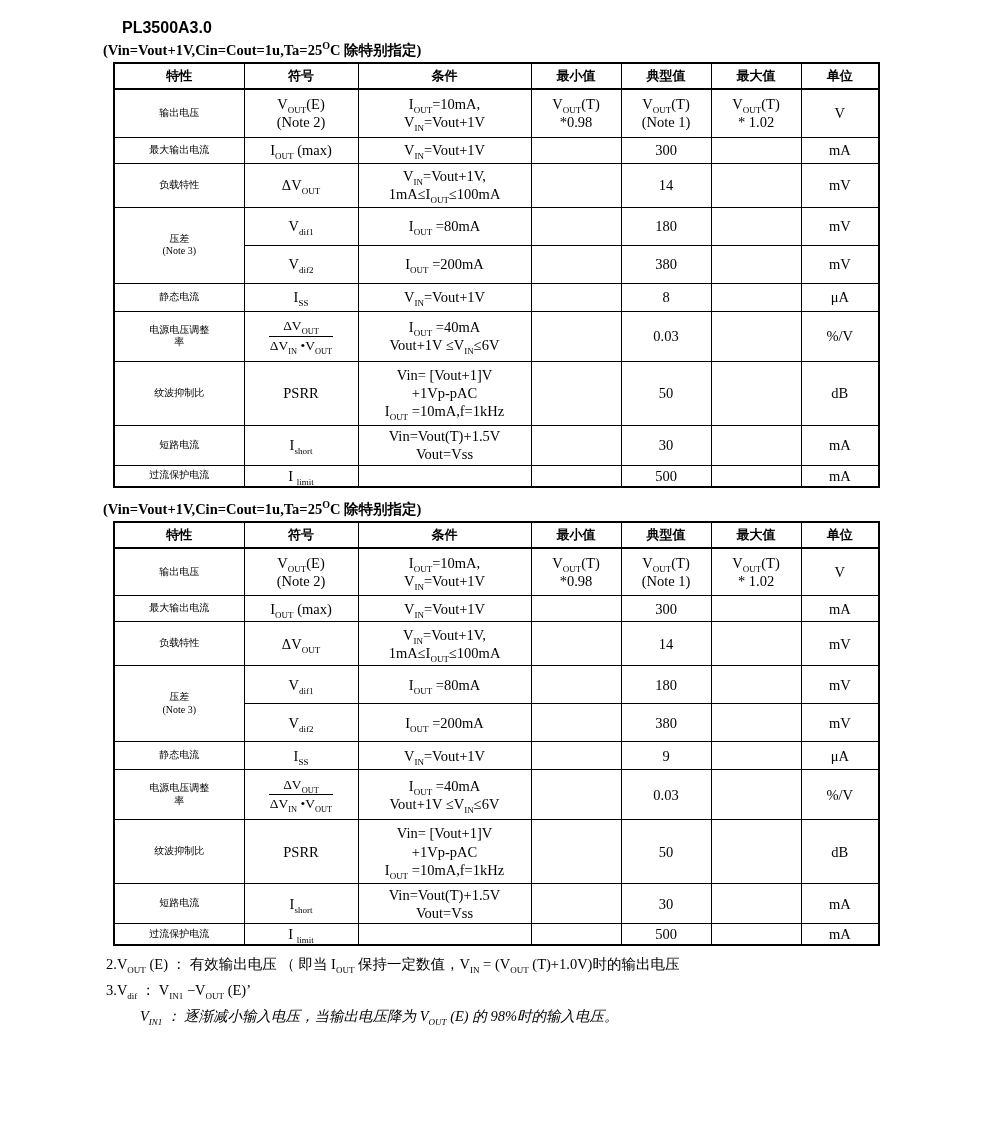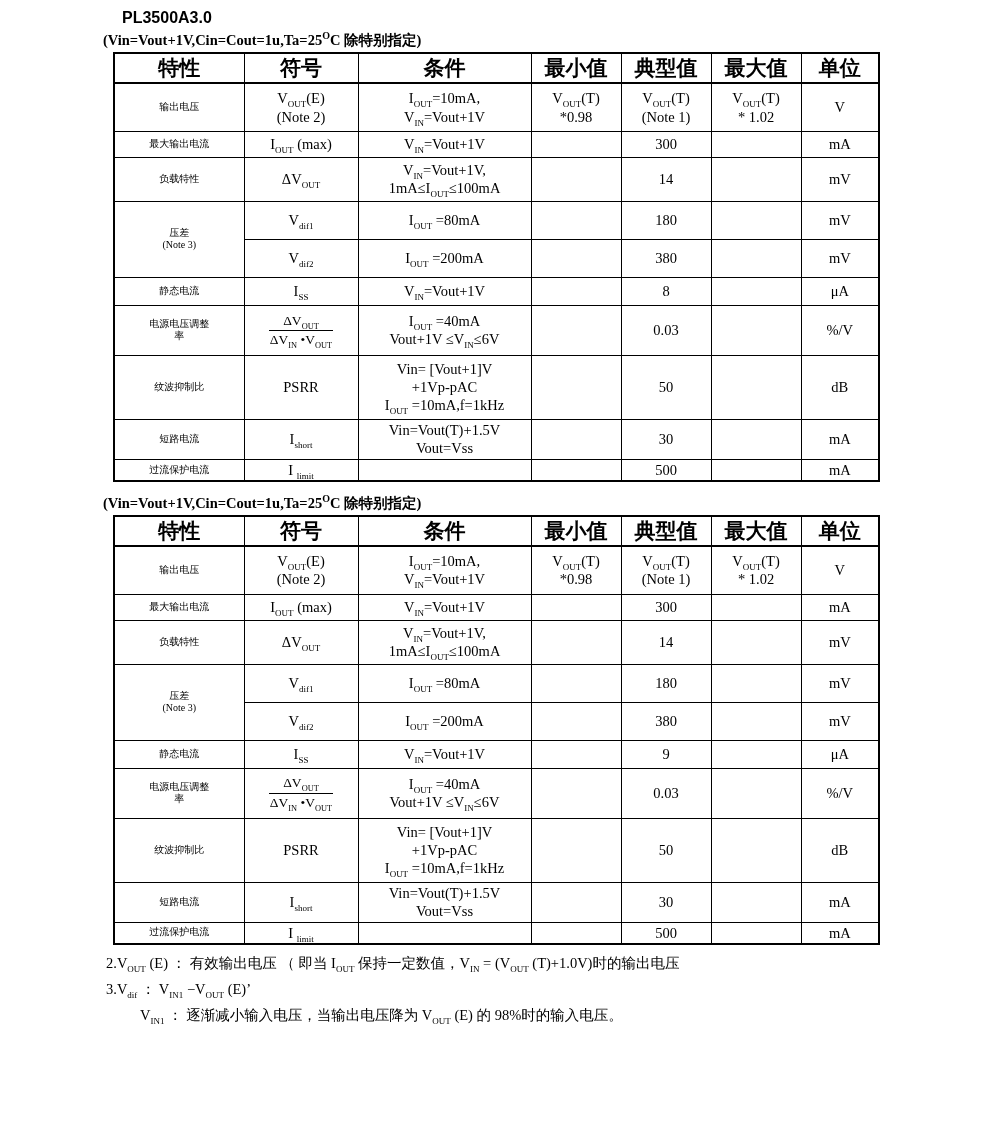--- a/index.html
+++ b/index.html
@@ -1,44 +1,44 @@
 <!DOCTYPE html>
 <html><head>
 <meta charset="utf-8">
 <style>
   html,body{margin:0;padding:0;background:#fff;color:#000;}
   body{width:991px;height:1123px;font-family:"Liberation Serif","DejaVu Serif",serif;
        -webkit-font-smoothing:antialiased;}
   .page{position:relative;width:991px;height:1123px;overflow:hidden;}
   .block{margin-left:113px;width:765px;}
-  .block.first{padding-top:8px;}
+  .block.first{padding-top:18px;}
   .block.second{margin-top:9px;}
   .tbl-title{margin-left:9px;font-family:"Liberation Sans","DejaVu Sans",sans-serif;
              font-weight:bold;font-size:16px;line-height:20px;}
   .tbl-sub{margin-left:-10px;font-weight:bold;font-size:14.5px;line-height:24px;}
   .tbl-sub sup{font-size:10px;font-weight:bold;}
   table.spec{border-collapse:collapse;width:765px;table-layout:fixed;
              border:2px solid #000;text-align:center;font-size:14.5px;}
   table.spec th,table.spec td{border:1px solid #000;padding:1px 3px;line-height:1.25;
              vertical-align:middle;overflow:hidden;}
-  table.spec th{font-size:21px;font-weight:bold;border-bottom:2px solid #000;}
+  table.spec th{font-size:13px;font-weight:bold;border-bottom:2px solid #000;}
   td.c-feat{font-size:10px;}
   sub{font-size:0.62em;line-height:0;}
   sup{font-size:0.62em;line-height:0;}
   .hrow{height:26px;}
   .r0{height:48px}.r1{height:26px}.r2{height:44px}.r3{height:38px}.r4{height:38px}
   .r5{height:28px}.r6{height:50px}.r7{height:64px}.r8{height:40px}.r9{height:16px}
   .frac{display:inline-block;vertical-align:middle;font-size:13.5px;line-height:1.2;}
   .frac .fnum{display:block;border-bottom:1px solid #000;padding:0 3px 1px;}
   .frac .fden{display:block;padding:1px 1px 0;}
   .notes{margin-top:5px;font-size:14.5px;}
   .note-line{line-height:26px;white-space:nowrap;}
   .nl0{margin-left:100px;}
   .nl1{margin-left:106px;}
-  .nl2{margin-left:140px;}
+  .nl2{margin-left:140px;font-style:italic;}
   .nl3{margin-left:215px;}
   .note-line b{font-size:15px;}
 </style>
 </head>
 <body>
 
 <div class="page">
 
   <div class="block first">
     <div class="tbl-title">PL3500A3.0</div>

